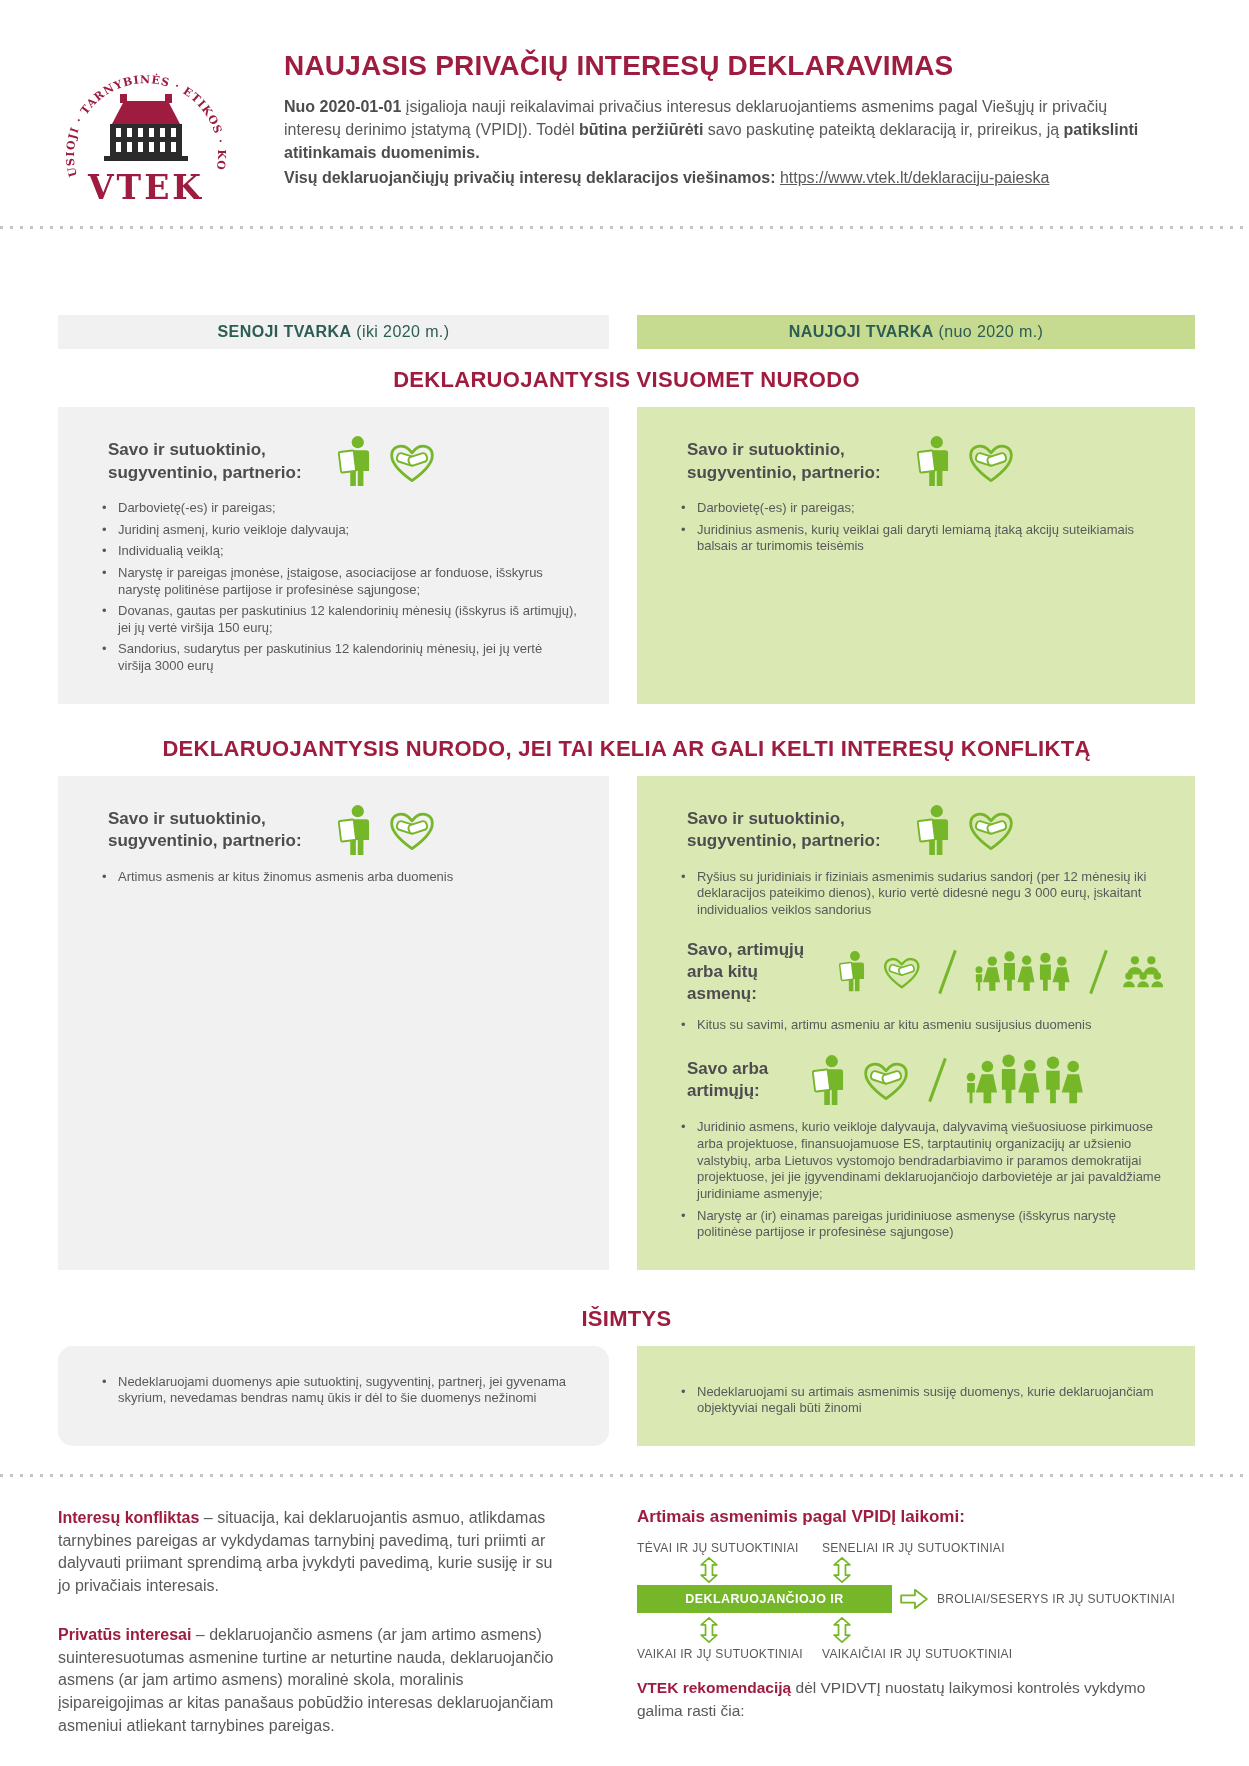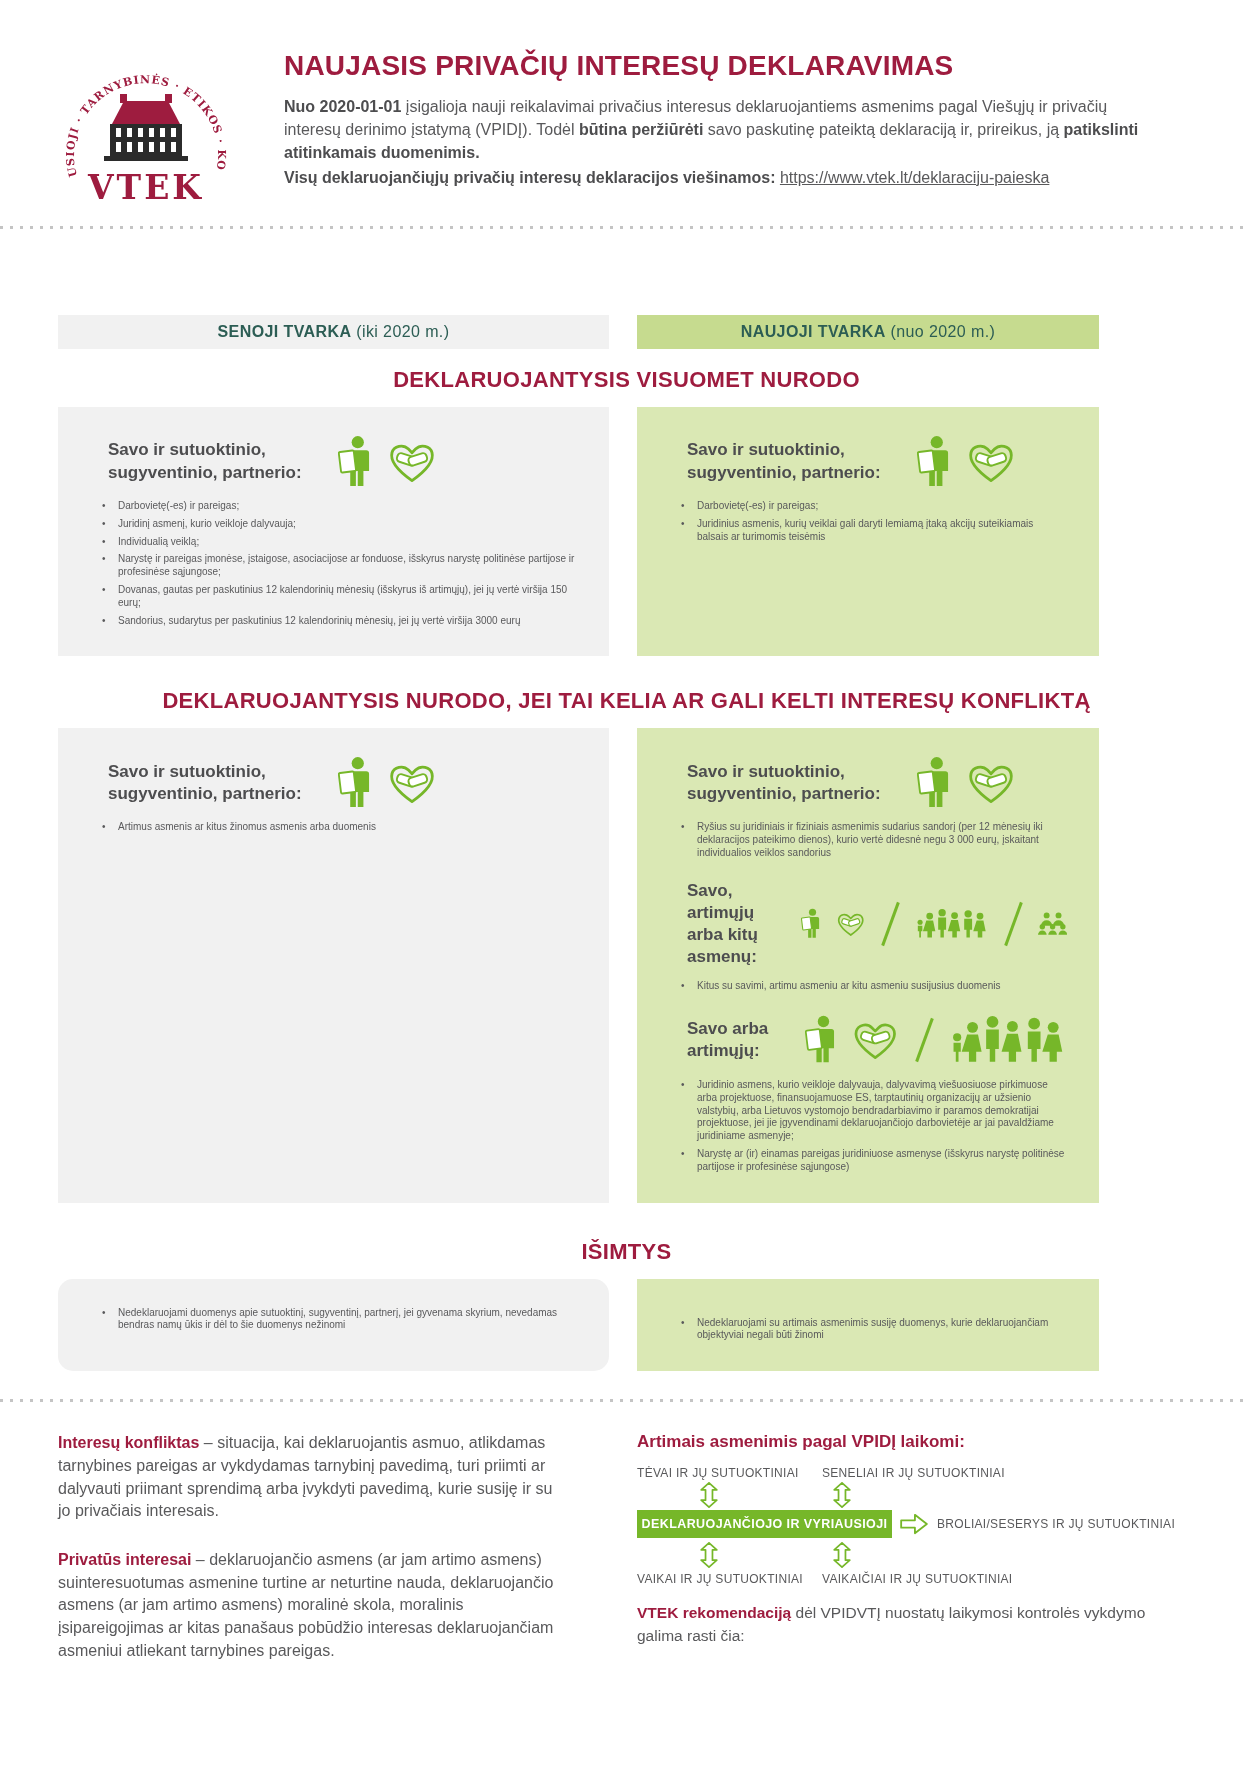--- a/index.html
+++ b/index.html
@@ -25,21 +25,21 @@
   .lnk { color: #59595b; text-decoration: underline; }
 
   
   .dotted { height: 3px; margin-top: 6px;
     background-image: repeating-linear-gradient(to right, #c4c4c4 0 3px, transparent 3px 10px); }
   .dotted.second { margin-top: 28px; }
 
   
   .col-row { display: flex; gap: 28px; }
   .col-left  { width: 551px; flex: 0 0 auto; }
-  .col-right { width: 462px; flex: 0 0 auto; }
+  .col-right { width: 558px; flex: 0 0 auto; }
   .col-headers { margin-top: 86px; }
   .col-header { height: 34px; line-height: 34px; text-align: center;
     font-size: 16px; color: #2c5d54; letter-spacing: 0.4px; }
   .col-header b { font-weight: bold; }
   .col-header.gray  { background: #f1f1f1; }
   .col-header.green { background: #c6db8f; }
 
   
   .section-title { text-align: center; color: #9e1c3f; font-size: 22px;
     font-weight: bold; letter-spacing: 0.3px; }
@@ -50,21 +50,21 @@
   
   .box-row { display: flex; gap: 28px; align-items: stretch; margin-top: 14px; }
   .box { padding: 16px 32px 24px 42px; }
   .box.gray  { background: #f1f1f1; }
   .box.green { background: #dae8b4; }
   .box-head { display: flex; align-items: center; gap: 15px; margin: 12px 0 6px 8px; }
   .box-head-text { font-size: 17px; font-weight: bold; color: #4d4d4f; line-height: 1.3; }
   .w215 { width: 215px; } .w110 { width: 110px; } .w170 { width: 170px; }
   ul.blist { list-style: none; margin-top: 12px; }
   ul.blist li { position: relative; padding-left: 18px; margin-bottom: 5px;
-    font-size: 10px; line-height: 1.28; color: #59595b; }
+    font-size: 13px; line-height: 1.28; color: #59595b; }
   ul.blist li::before { content: "•"; position: absolute; left: 2px; top: 0; }
   .grp { margin-top: 20px; }
 
   .icon-slash { width: 3px; height: 46px; background: #76b729;
     transform: rotate(20deg); margin: 0 8px; flex: 0 0 auto; }
 
   
   .footer { display: flex; gap: 74px; padding-top: 30px; }
   .f-left { width: 505px; flex: 0 0 auto; font-size: 16px; line-height: 1.42; }
   .f-left p + p { margin-top: 26px; }
@@ -359,21 +359,21 @@
         <span class="fd-label" style="left:0;top:0;">TĖVAI IR JŲ SUTUOKTINIAI</span>
         <span class="fd-label" style="left:185px;top:0;">SENELIAI IR JŲ SUTUOKTINIAI</span>
 
         <svg class="fd-arrow" style="left:62px;top:16px;" width="20" height="26" viewBox="0 0 22 30">
             <path d="M11 1 L20 9 h-5 v12 h5 L11 29 L2 21 h5 V9 H2 Z" fill="#ffffff" stroke="#76b729" stroke-width="2" stroke-linejoin="round"></path>
           </svg>
         <svg class="fd-arrow" style="left:195px;top:16px;" width="20" height="26" viewBox="0 0 22 30">
             <path d="M11 1 L20 9 h-5 v12 h5 L11 29 L2 21 h5 V9 H2 Z" fill="#ffffff" stroke="#76b729" stroke-width="2" stroke-linejoin="round"></path>
           </svg>
 
-        <div class="fd-bar">DEKLARUOJANČIOJO IR VYRIAUSIOJI</div>
+        <div class="fd-bar">DEKLARUOJANČIOJO IR SUTUOKTINIAI</div>
         <svg class="fd-arrow" style="left:262px;top:47px;" width="30" height="22" viewBox="0 0 32 24">
             <path d="M2 8 h15 V2 l13 10 -13 10 v-6 H2 Z" fill="#ffffff" stroke="#76b729" stroke-width="2" stroke-linejoin="round"></path>
           </svg>
         <span class="fd-label" style="left:300px;top:51px;">BROLIAI/SESERYS IR JŲ SUTUOKTINIAI</span>
 
         <svg class="fd-arrow" style="left:62px;top:76px;" width="20" height="26" viewBox="0 0 22 30">
             <path d="M11 1 L20 9 h-5 v12 h5 L11 29 L2 21 h5 V9 H2 Z" fill="#ffffff" stroke="#76b729" stroke-width="2" stroke-linejoin="round"></path>
           </svg>
         <svg class="fd-arrow" style="left:195px;top:76px;" width="20" height="26" viewBox="0 0 22 30">
             <path d="M11 1 L20 9 h-5 v12 h5 L11 29 L2 21 h5 V9 H2 Z" fill="#ffffff" stroke="#76b729" stroke-width="2" stroke-linejoin="round"></path>

